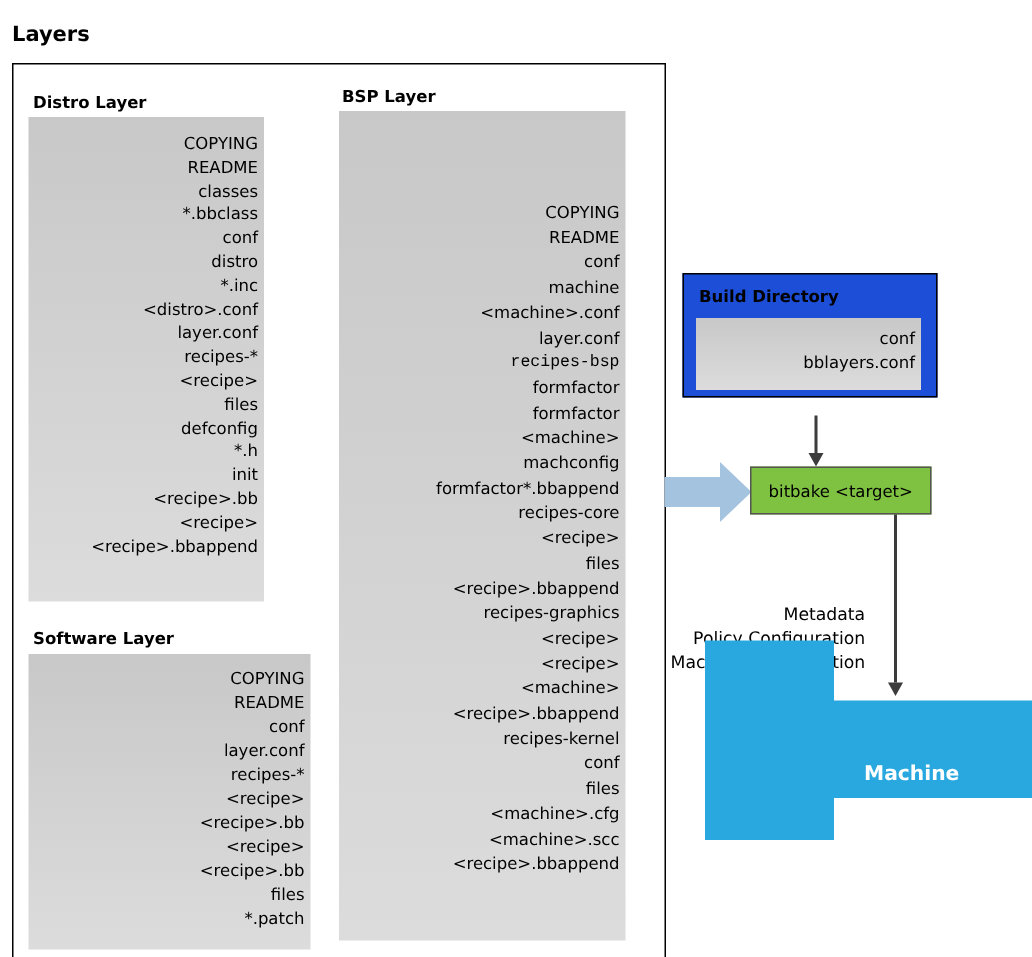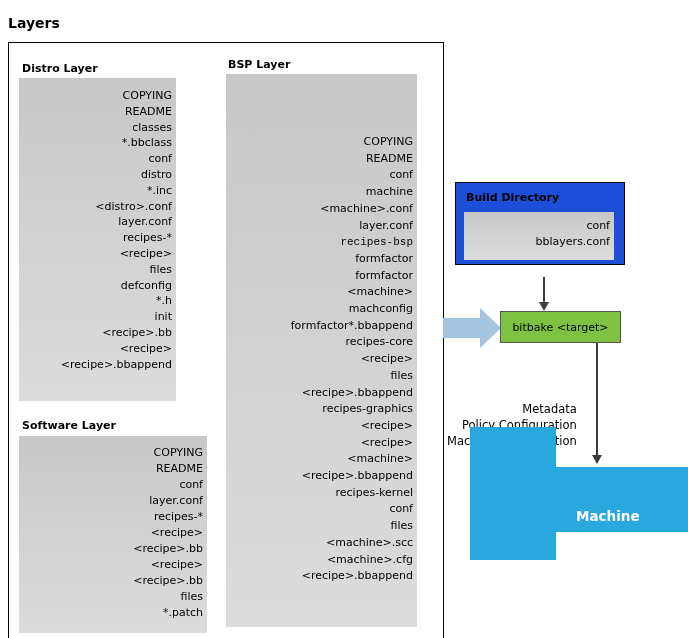--- a/index.html
+++ b/index.html
@@ -150,22 +150,22 @@
         <div class="bind-item" style="padding-left: 22px;">files</div>
         <div class="bind-item" style="padding-left: 22px;">&lt;recipe&gt;.bbappend</div>
         <div class="bind-item" style="padding-left: 0px;">recipes-graphics</div>
         <div class="bind-item" style="padding-left: 11px;">&lt;recipe&gt;</div>
         <div class="bind-item" style="padding-left: 22px;">&lt;recipe&gt;</div>
         <div class="bind-item" style="padding-left: 33px;">&lt;machine&gt;</div>
         <div class="bind-item" style="padding-left: 22px;">&lt;recipe&gt;.bbappend</div>
         <div class="bind-item" style="padding-left: 0px; margin-left: 29px;">recipes-kernel</div>
         <div class="bind-item" style="padding-left: 11px;">conf</div>
         <div class="bind-item" style="padding-left: 22px;">files</div>
+        <div class="bind-item" style="padding-left: 33px;">&lt;machine&gt;.cfg</div>
         <div class="bind-item" style="padding-left: 33px;">&lt;machine&gt;.scc</div>
-        <div class="bind-item" style="padding-left: 33px;">&lt;machine&gt;.cfg</div>
         <div class="bind-item" style="padding-left: 22px;">&lt;recipe&gt;.bbappend</div>
       </div>
   </div>
 
   <div class="build-dir">
     <div class="layer-label">Build Directory</div>
     <div class="tree-box build-tree">
         <div class="bind-item" style="padding-left: 0px;">conf</div>
         <div class="bind-item" style="padding-left: 11px;">bblayers.conf</div>
       </div>

